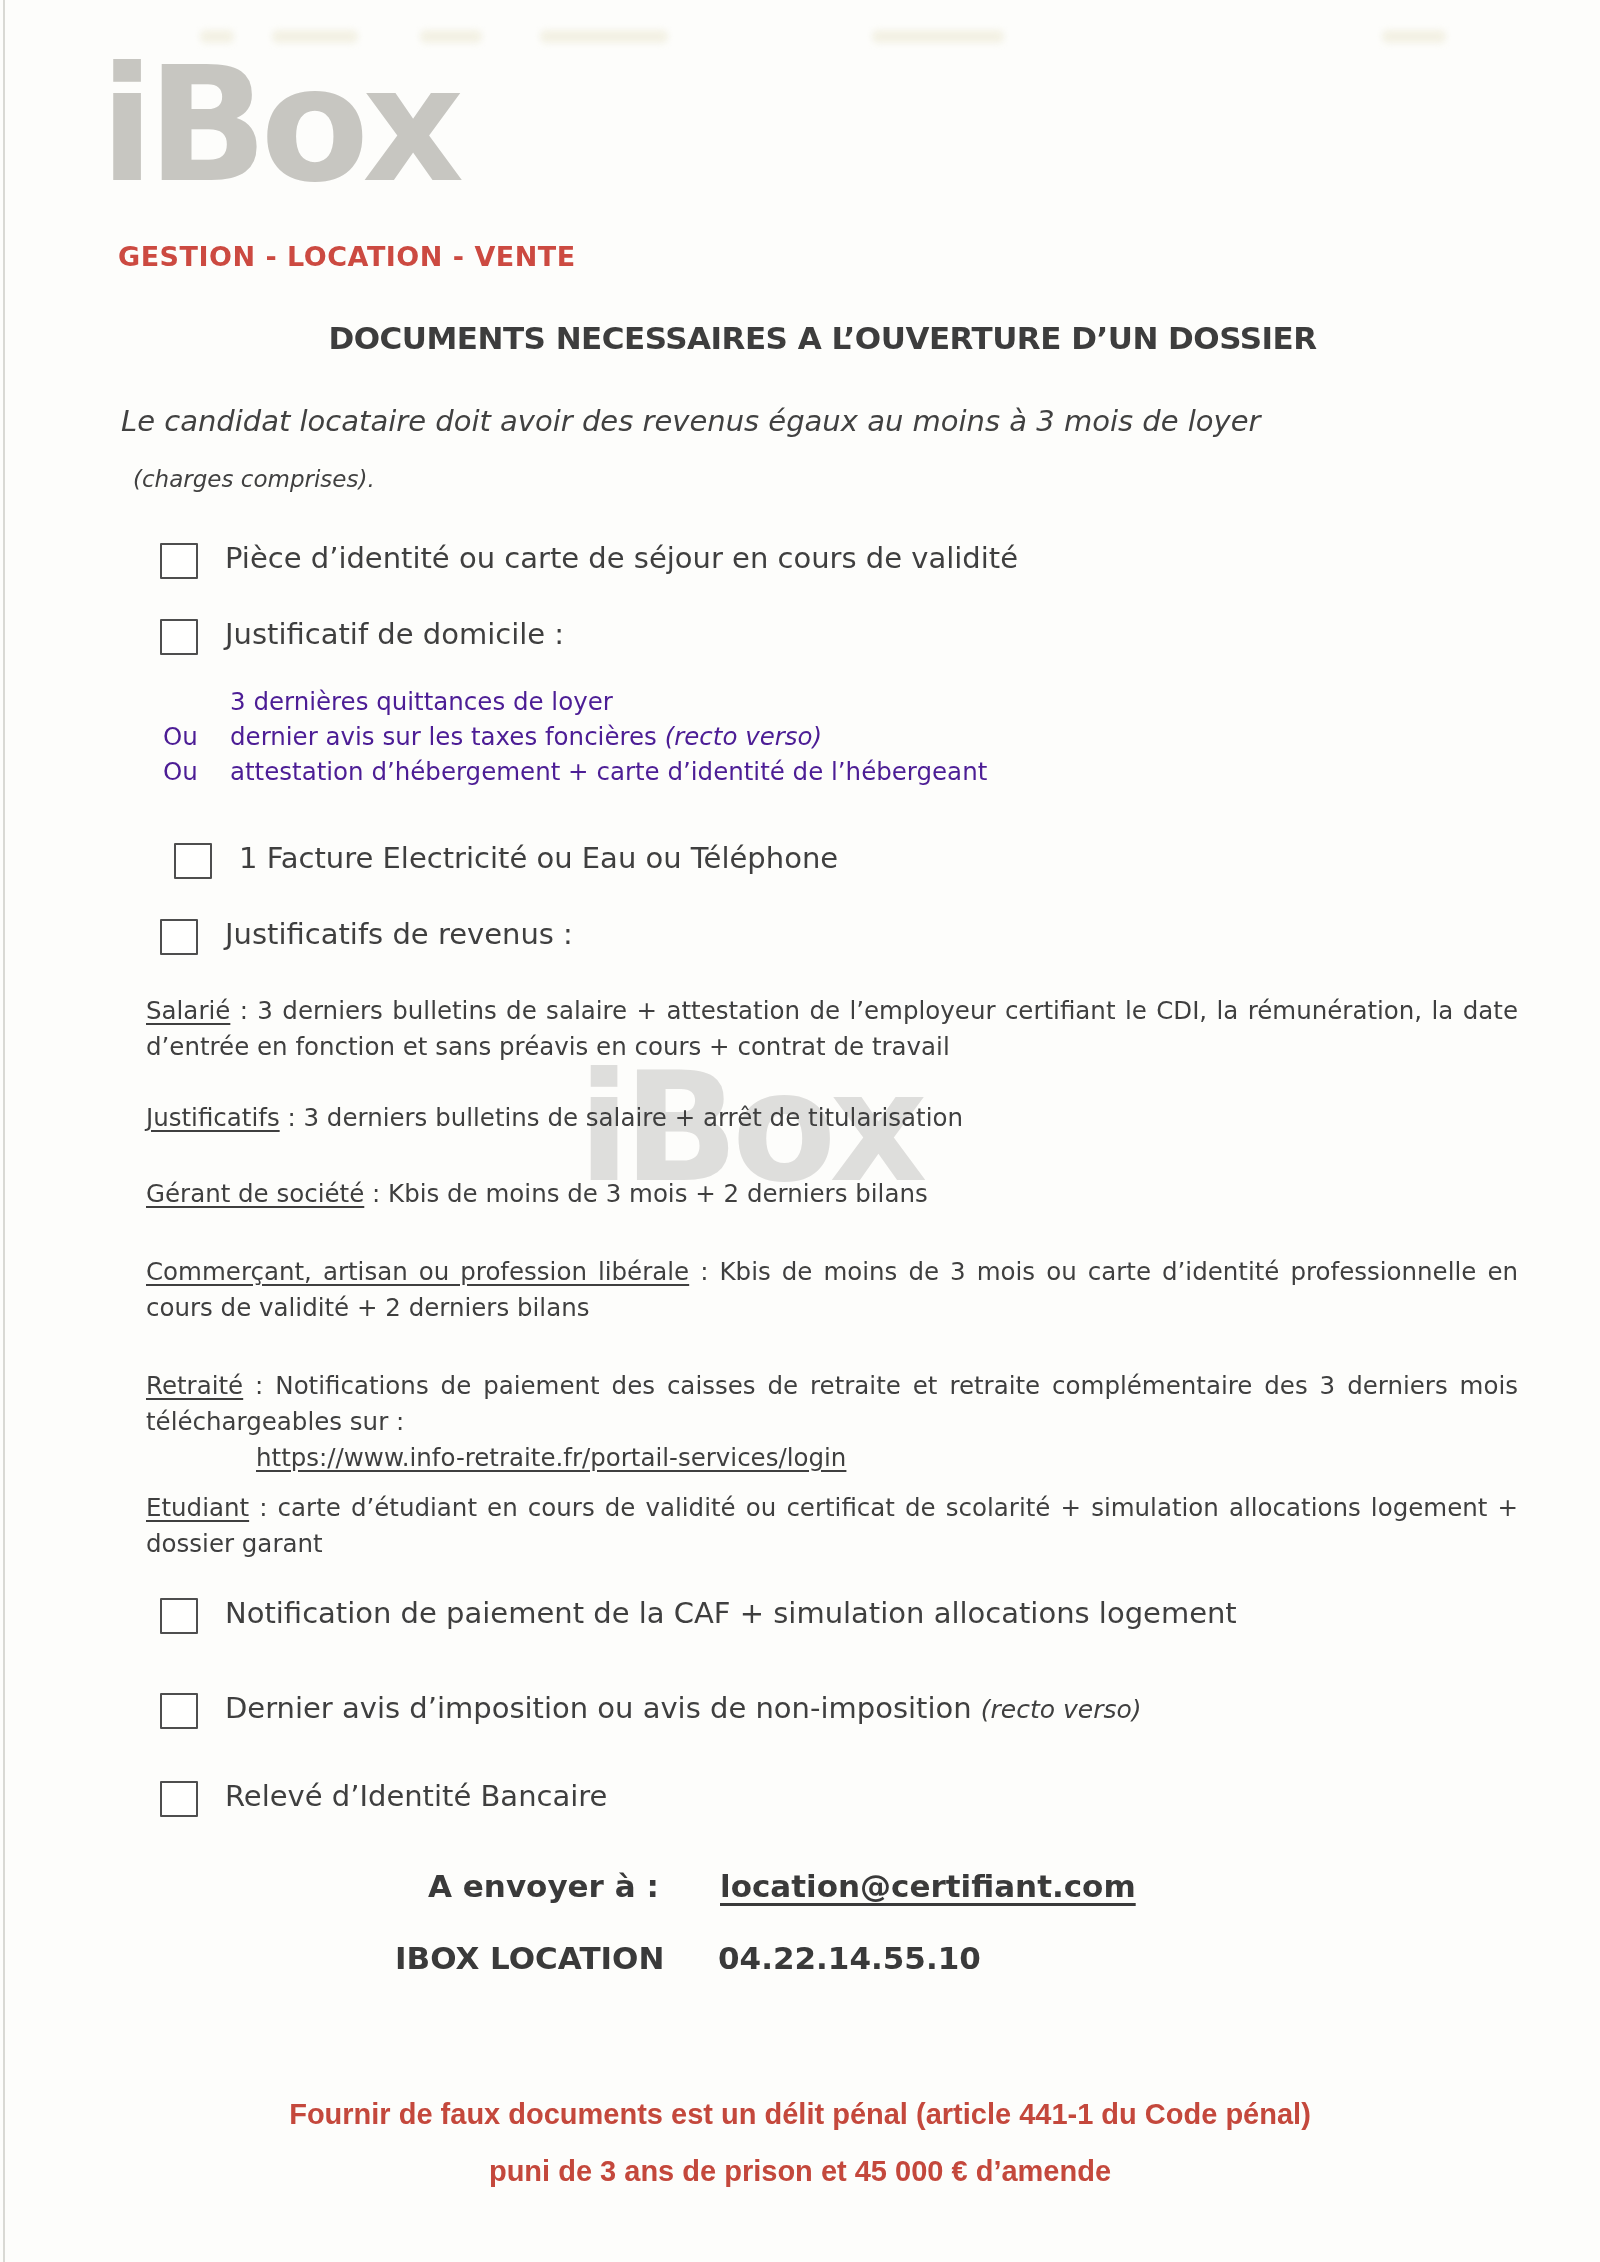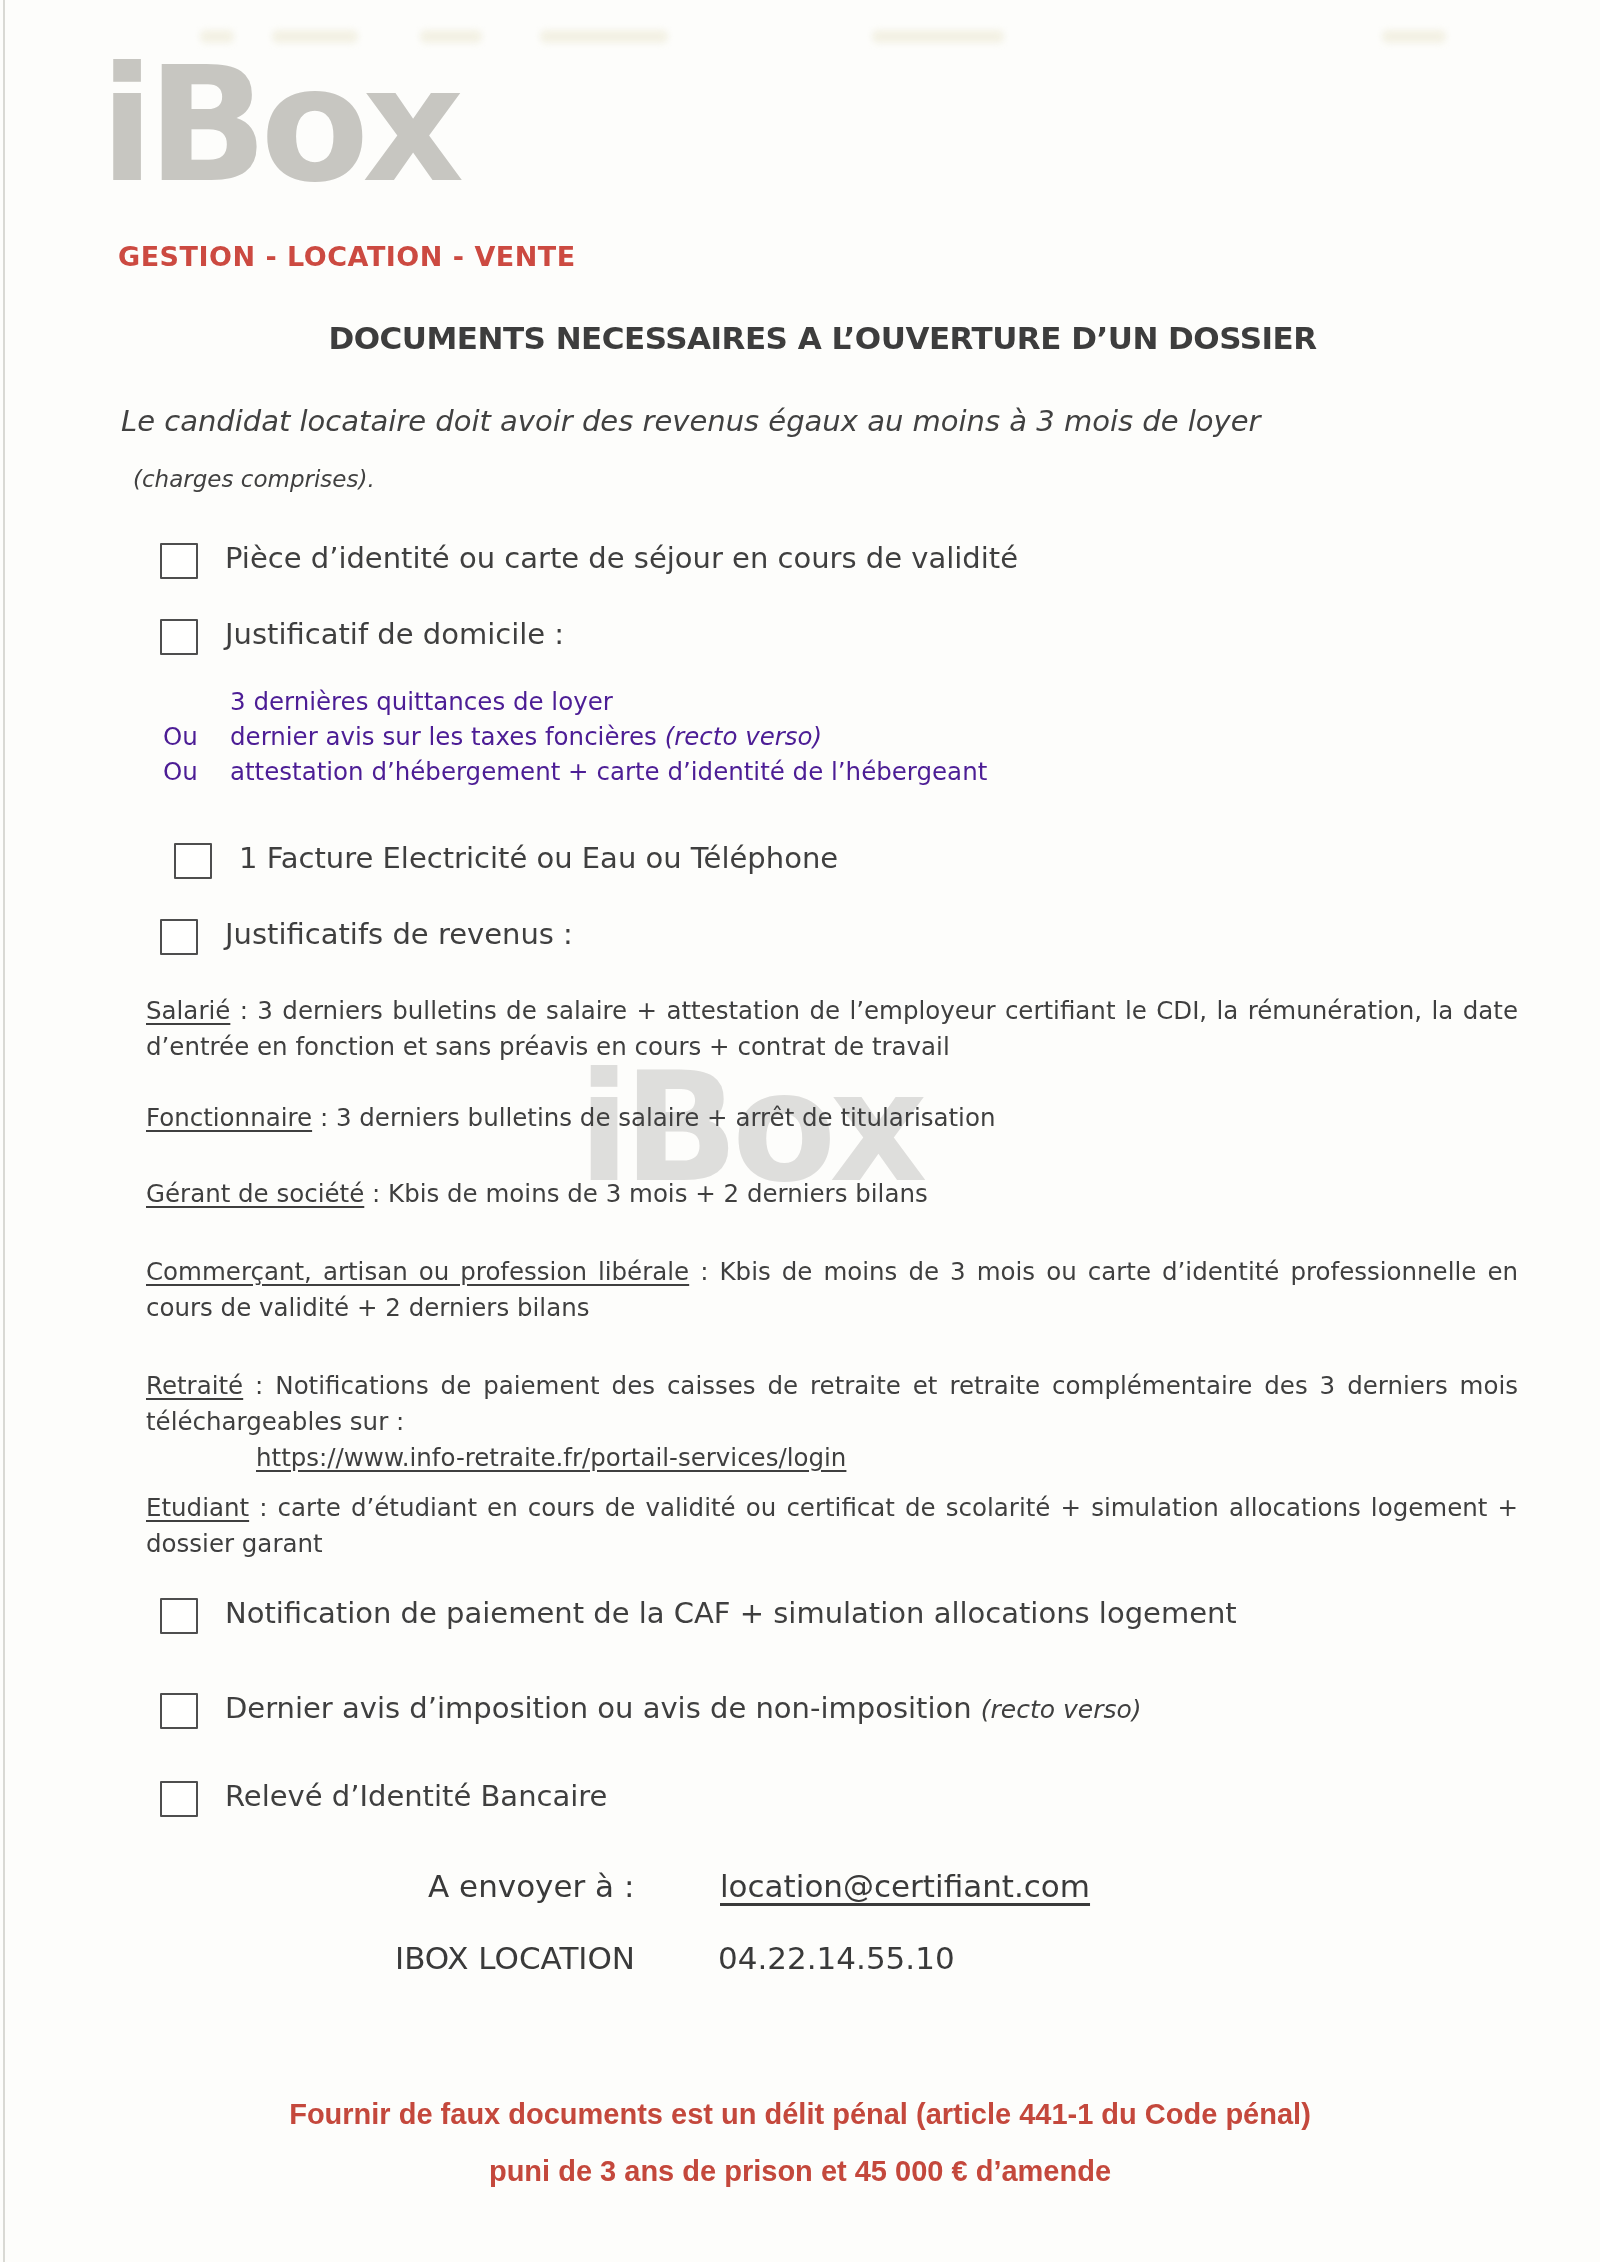--- a/index.html
+++ b/index.html
@@ -65,21 +65,21 @@
 
   
   .watermark{
     left:578px;top:1052px;
     font-size:152px;font-weight:bold;letter-spacing:-7px;line-height:1;
     color:#c6c5c3;opacity:0.55;z-index:0;
   }
   .layer{z-index:1;}
 
   
-  .f-bold{font-size:31px;font-weight:normal;color:#3a3a3a;}
+  .f-bold{font-size:31px;font-weight:bold;color:#3a3a3a;}
   .email{text-decoration:underline;text-underline-offset:6px;text-decoration-thickness:3px;color:#3a3a3a;}
 
   
   .warning{
     left:15px;top:2086px;width:1570px;text-align:center;
     font-family:"Liberation Sans",sans-serif;
     font-size:29px;font-weight:bold;line-height:57px;color:#c4483c;
   }
 </style>
 </head>
@@ -135,21 +135,21 @@
 <div class="abs check-row layer" style="left:160px;top:916px;">
   <span class="cbox"></span>
   <span>Justificatifs de revenus :</span>
 </div>
 
 <div class="abs para just layer" style="top:993px;">
   <span class="lead">Salarié</span><span> : 3 derniers bulletins de salaire + attestation de l’employeur certifiant le CDI, la rémunération, la date d’entrée en fonction et sans préavis en cours + contrat de travail</span>
 </div>
 
 <div class="abs para layer" style="top:1100px;">
-  <span class="lead">Fonctionnaire</span><span> : 3 derniers bulletins de salaire + arrêt de titularisation</span>
+  <span class="lead">Justificatifs</span><span> : 3 derniers bulletins de salaire + arrêt de titularisation</span>
 </div>
 
 <div class="abs para layer" style="top:1176px;">
   <span class="lead">Gérant de société</span><span> : Kbis de moins de 3 mois + 2 derniers bilans</span>
 </div>
 
 <div class="abs para just layer" style="top:1254px;">
   <span class="lead">Commerçant, artisan ou profession libérale</span><span> : Kbis de moins de 3 mois ou carte d’identité professionnelle en cours de validité + 2 derniers bilans</span>
 </div>
 

